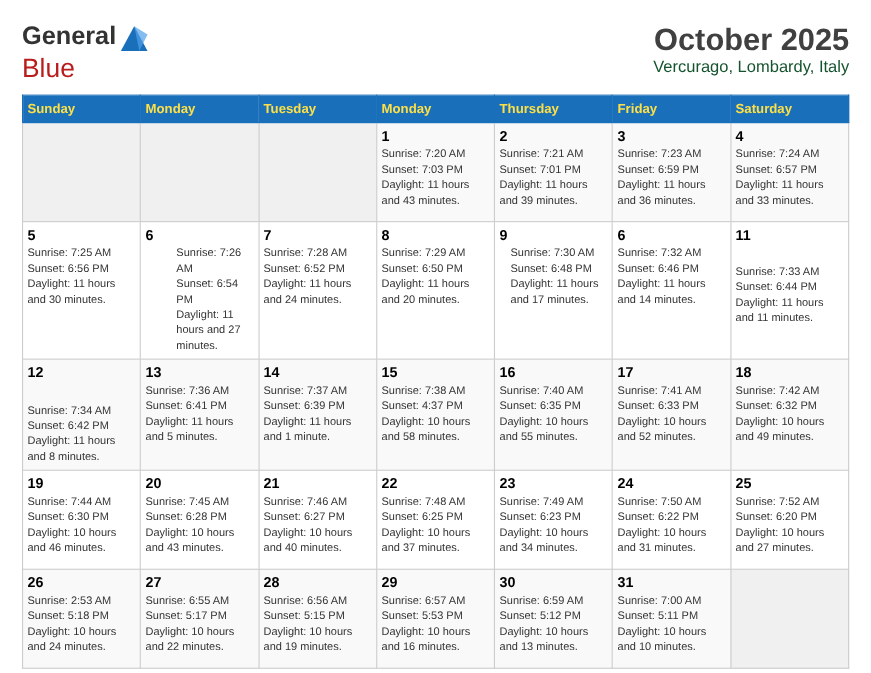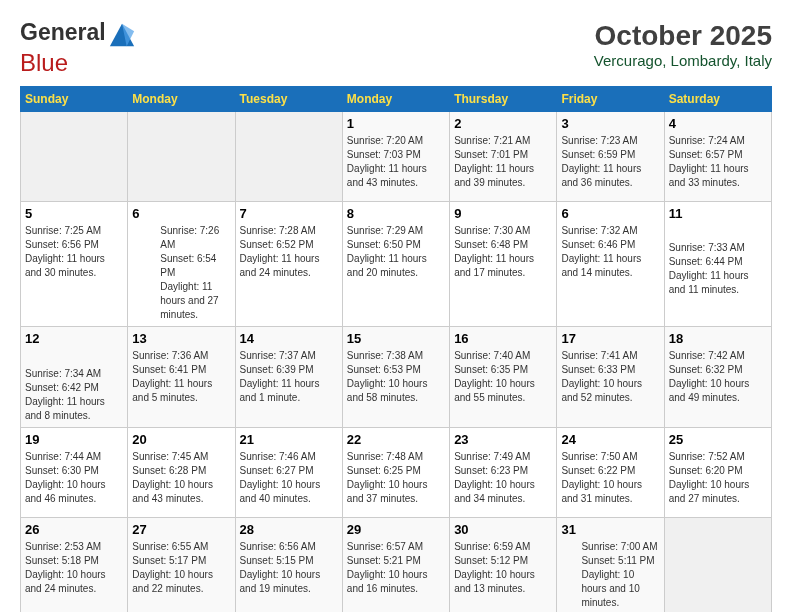--- a/index.html
+++ b/index.html
@@ -169,21 +169,21 @@
 Daylight: 11 hours and 24 minutes.</div>
         </td>
         <td>
           <span class="day-num">8</span>
           <div class="day-info" style="white-space: pre-line;">Sunrise: 7:29 AM
 Sunset: 6:50 PM
 Daylight: 11 hours and 20 minutes.</div>
         </td>
         <td>
           <span class="day-num">9</span>
-          <div class="day-info" style="white-space: pre-line;">Sunrise: 7:30 AM
+          <div class="day-info" style="white-space: pre-line; margin-left: 10px;">Sunrise: 7:30 AM
 Sunset: 6:48 PM
 Daylight: 11 hours and 17 minutes.</div>
         </td>
         <td>
           <span class="day-num">6</span>
           <div class="day-info" style="white-space: pre-line;">Sunrise: 7:32 AM
 Sunset: 6:46 PM
 Daylight: 11 hours and 14 minutes.</div>
         </td>
         <td>
@@ -208,21 +208,21 @@
         </td>
         <td>
           <span class="day-num">14</span>
           <div class="day-info" style="white-space: pre-line;">Sunrise: 7:37 AM
 Sunset: 6:39 PM
 Daylight: 11 hours and 1 minute.</div>
         </td>
         <td>
           <span class="day-num">15</span>
           <div class="day-info" style="white-space: pre-line;">Sunrise: 7:38 AM
-Sunset: 6:53 PM
+Sunset: 4:37 PM
 Daylight: 10 hours and 58 minutes.</div>
         </td>
         <td>
           <span class="day-num">16</span>
           <div class="day-info" style="white-space: pre-line;">Sunrise: 7:40 AM
 Sunset: 6:35 PM
 Daylight: 10 hours and 55 minutes.</div>
         </td>
         <td>
           <span class="day-num">17</span>
@@ -296,31 +296,31 @@
         </td>
         <td>
           <span class="day-num">28</span>
           <div class="day-info" style="white-space: pre-line;">Sunrise: 6:56 AM
 Sunset: 5:15 PM
 Daylight: 10 hours and 19 minutes.</div>
         </td>
         <td>
           <span class="day-num">29</span>
           <div class="day-info" style="white-space: pre-line;">Sunrise: 6:57 AM
-Sunset: 5:21 PM
+Sunset: 5:53 PM
 Daylight: 10 hours and 16 minutes.</div>
         </td>
         <td>
           <span class="day-num">30</span>
           <div class="day-info" style="white-space: pre-line;">Sunrise: 6:59 AM
 Sunset: 5:12 PM
 Daylight: 10 hours and 13 minutes.</div>
         </td>
         <td>
           <span class="day-num">31</span>
-          <div class="day-info" style="white-space: pre-line; margin-left: 20px;">Sunrise: 7:00 AM
+          <div class="day-info" style="white-space: pre-line;">Sunrise: 7:00 AM
 Sunset: 5:11 PM
 Daylight: 10 hours and 10 minutes.</div>
         </td>
         <td class="empty"></td>
       </tr>
     </tbody>
 </table>
 
 </body></html>

